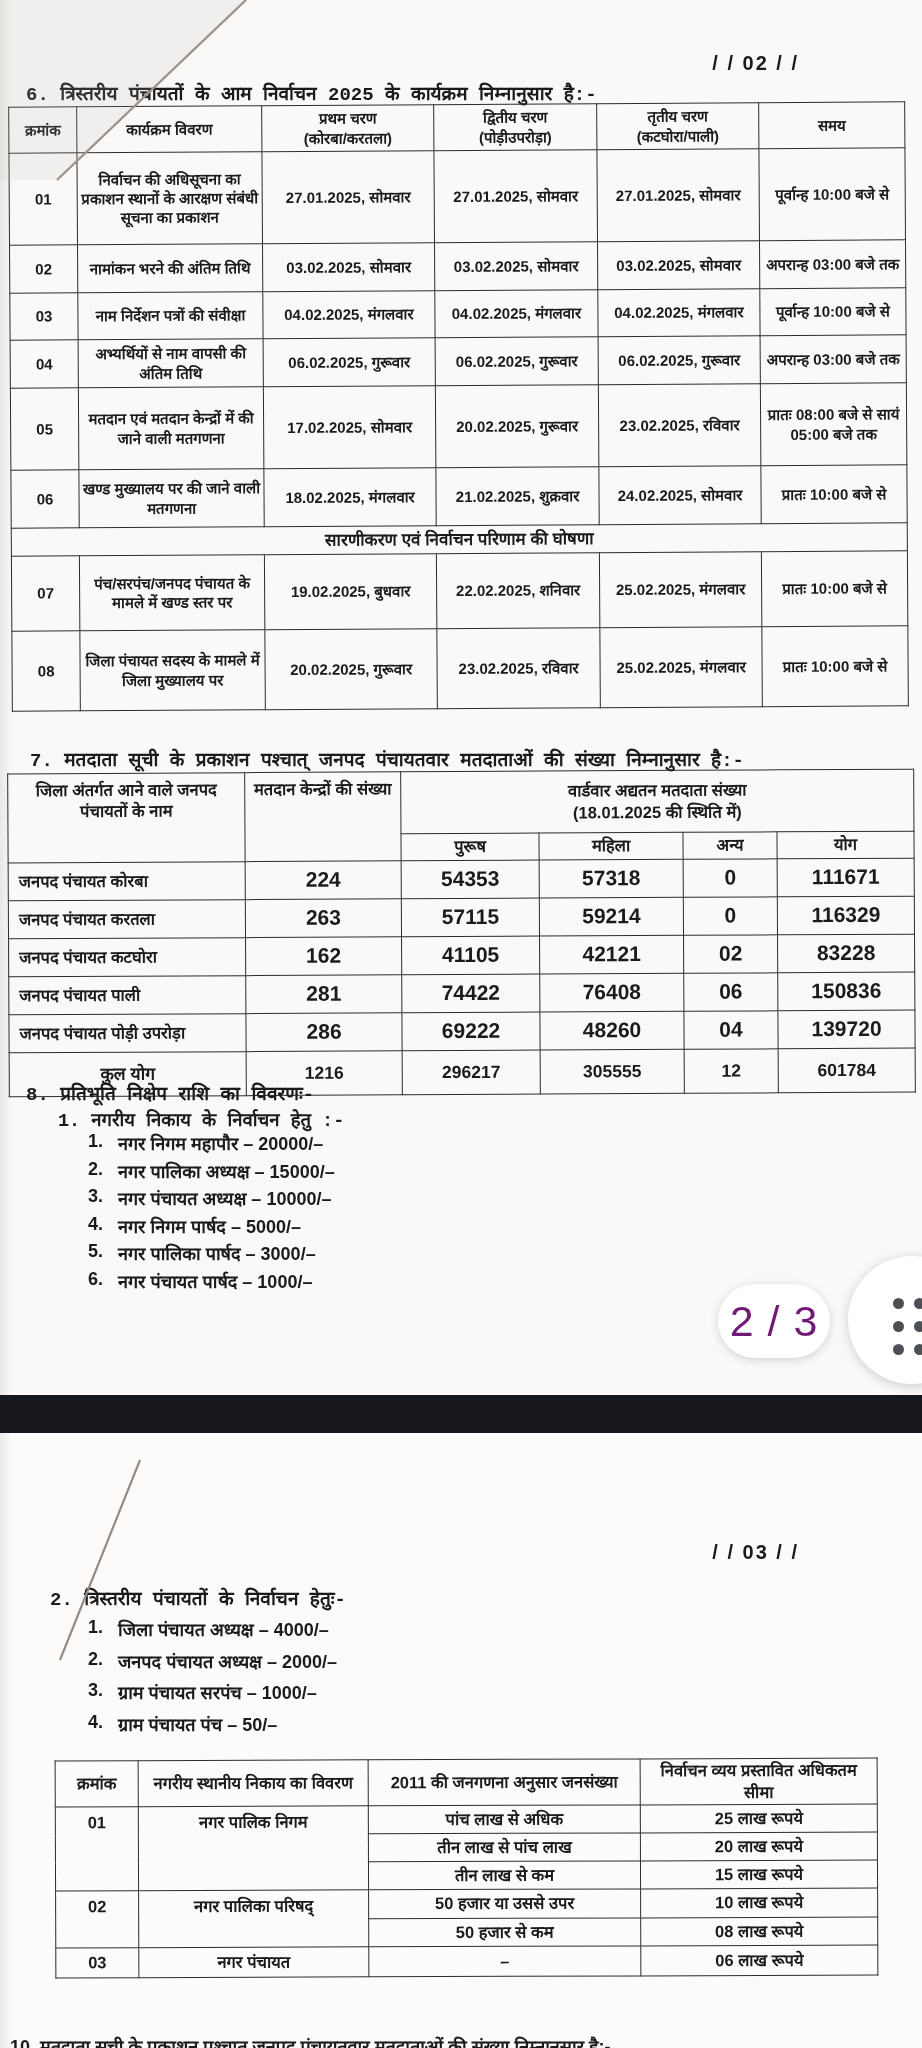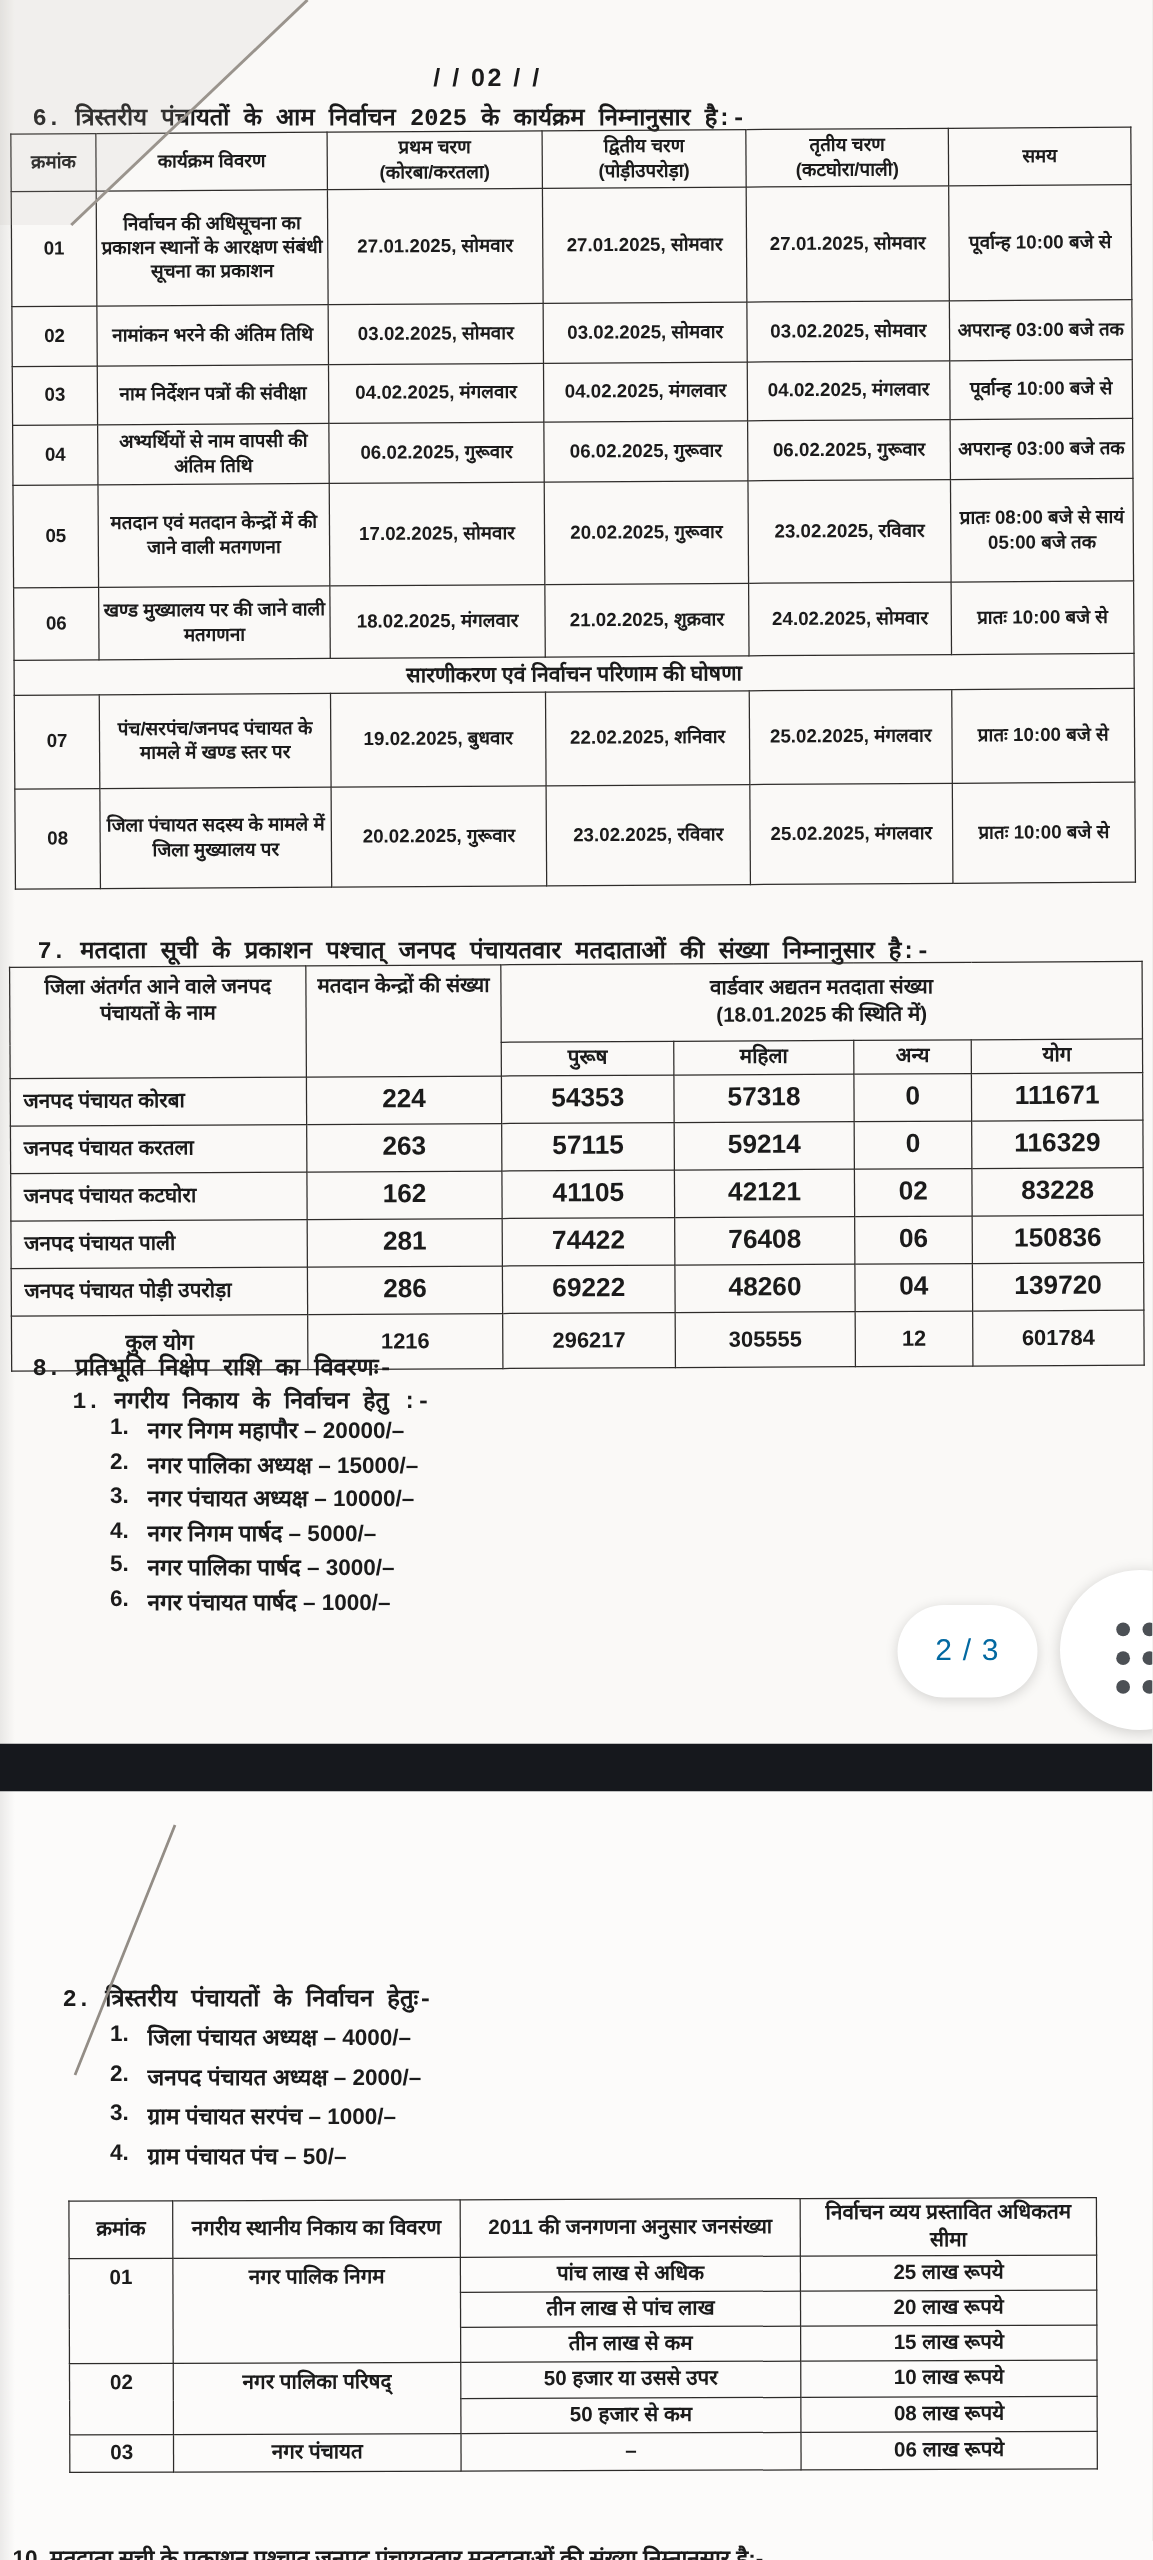--- a/index.html
+++ b/index.html
@@ -7,22 +7,22 @@
     position:relative;width:922px;height:2048px;overflow:hidden;
     background:#efeeec;font-family:"Liberation Sans",sans-serif;color:#1b1b1b;
   }
   .page{position:absolute;left:0;width:922px;}
   .page1{top:0;height:1395px;background:#faf9f7;}
   .page2{top:1433px;height:615px;background:#fcfbfa;}
   .page::before{content:"";position:absolute;left:0;top:0;bottom:0;width:12px;
     background:linear-gradient(90deg,rgba(0,0,0,0.07),rgba(0,0,0,0));pointer-events:none;}
   .band{position:absolute;left:0;top:1395px;width:922px;height:38px;background:#16181d;z-index:6;}
 
-  .pagenum{position:absolute;left:0;top:52px;width:780px;text-align:center;
-    font-size:20px;font-weight:700;letter-spacing:2px;}
+  .pagenum{position:absolute;left:0;top:52px;width:780px;text-align:right;
+    font-size:20px;font-weight:700;letter-spacing:2px;padding-left:19px;}
   .h-sec{position:absolute;font-size:19px;font-weight:700;white-space:nowrap;font-family:Liberation Mono, monospace;}
 
   table{border-collapse:collapse;table-layout:fixed;position:absolute;background:transparent;}
   th,td{border:1.7px solid #2e2c2a;text-align:center;vertical-align:middle;
     font-weight:700;padding:1px 3px;line-height:1.28;overflow:hidden;}
 
   
   .t1{left:10px;top:104px;width:896px;transform:rotate(-0.35deg);}
   .t1 th,.t1 td{font-size:15px;}
   .t1 .sub{display:block;}
@@ -44,21 +44,21 @@
   .t3 .vt{vertical-align:top;padding-top:5px;}
 
   .list{position:absolute;}
   .li{display:flex;font-size:18px;font-weight:700;}
   .li .num{width:30px;flex:0 0 30px;}
   .p1items .li{height:27.5px;}
   .p2items .li{height:31.5px;}
 
   .pill{position:absolute;left:718px;top:1284px;width:112px;height:74px;border-radius:37px;
     background:#ffffff;box-shadow:0 2px 10px rgba(0,0,0,0.16);display:flex;align-items:center;
-    justify-content:center;font-size:24px;color:#0369a1;z-index:7;letter-spacing:1px;}
+    justify-content:center;font-size:43px;color:#701a75;z-index:7;letter-spacing:1px;}
   .dotsbtn{position:absolute;left:848px;top:1256px;width:128px;height:128px;border-radius:50%;
     background:#ffffff;box-shadow:0 2px 12px rgba(0,0,0,0.18);z-index:7;}
   .dots{position:absolute;left:45px;top:42px;display:grid;grid-template-columns:11px 11px;
     gap:12px 10px;}
   .dot{width:11px;height:11px;border-radius:50%;background:#4c5055;}
 
   .creases{position:absolute;left:0;top:0;z-index:5;pointer-events:none;}
   .cutline{position:absolute;left:10px;top:601px;font-size:18px;font-weight:700;white-space:nowrap;}
 </style>
 </head>
@@ -261,20 +261,21 @@
       <div class="li">
           <span class="num">6.</span>
           <span>नगर पंचायत पार्षद – 1000/–</span>
         </div>
     </div>
   </div>
 
   <div class="band"></div>
 
   <div class="page page2">
+    <div class="pagenum" style="top:108px;">/ / 03 / /</div>
     <div class="h-sec" style="left:50px;top:152px;">2. त्रिस्तरीय पंचायतों के निर्वाचन हेतुः-</div>
     <div class="list p2items" style="left:88px;top:184px;">
       <div class="li">
           <span class="num">1.</span>
           <span>जिला पंचायत अध्यक्ष – 4000/–</span>
         </div>
       <div class="li">
           <span class="num">2.</span>
           <span>जनपद पंचायत अध्यक्ष – 2000/–</span>
         </div>

